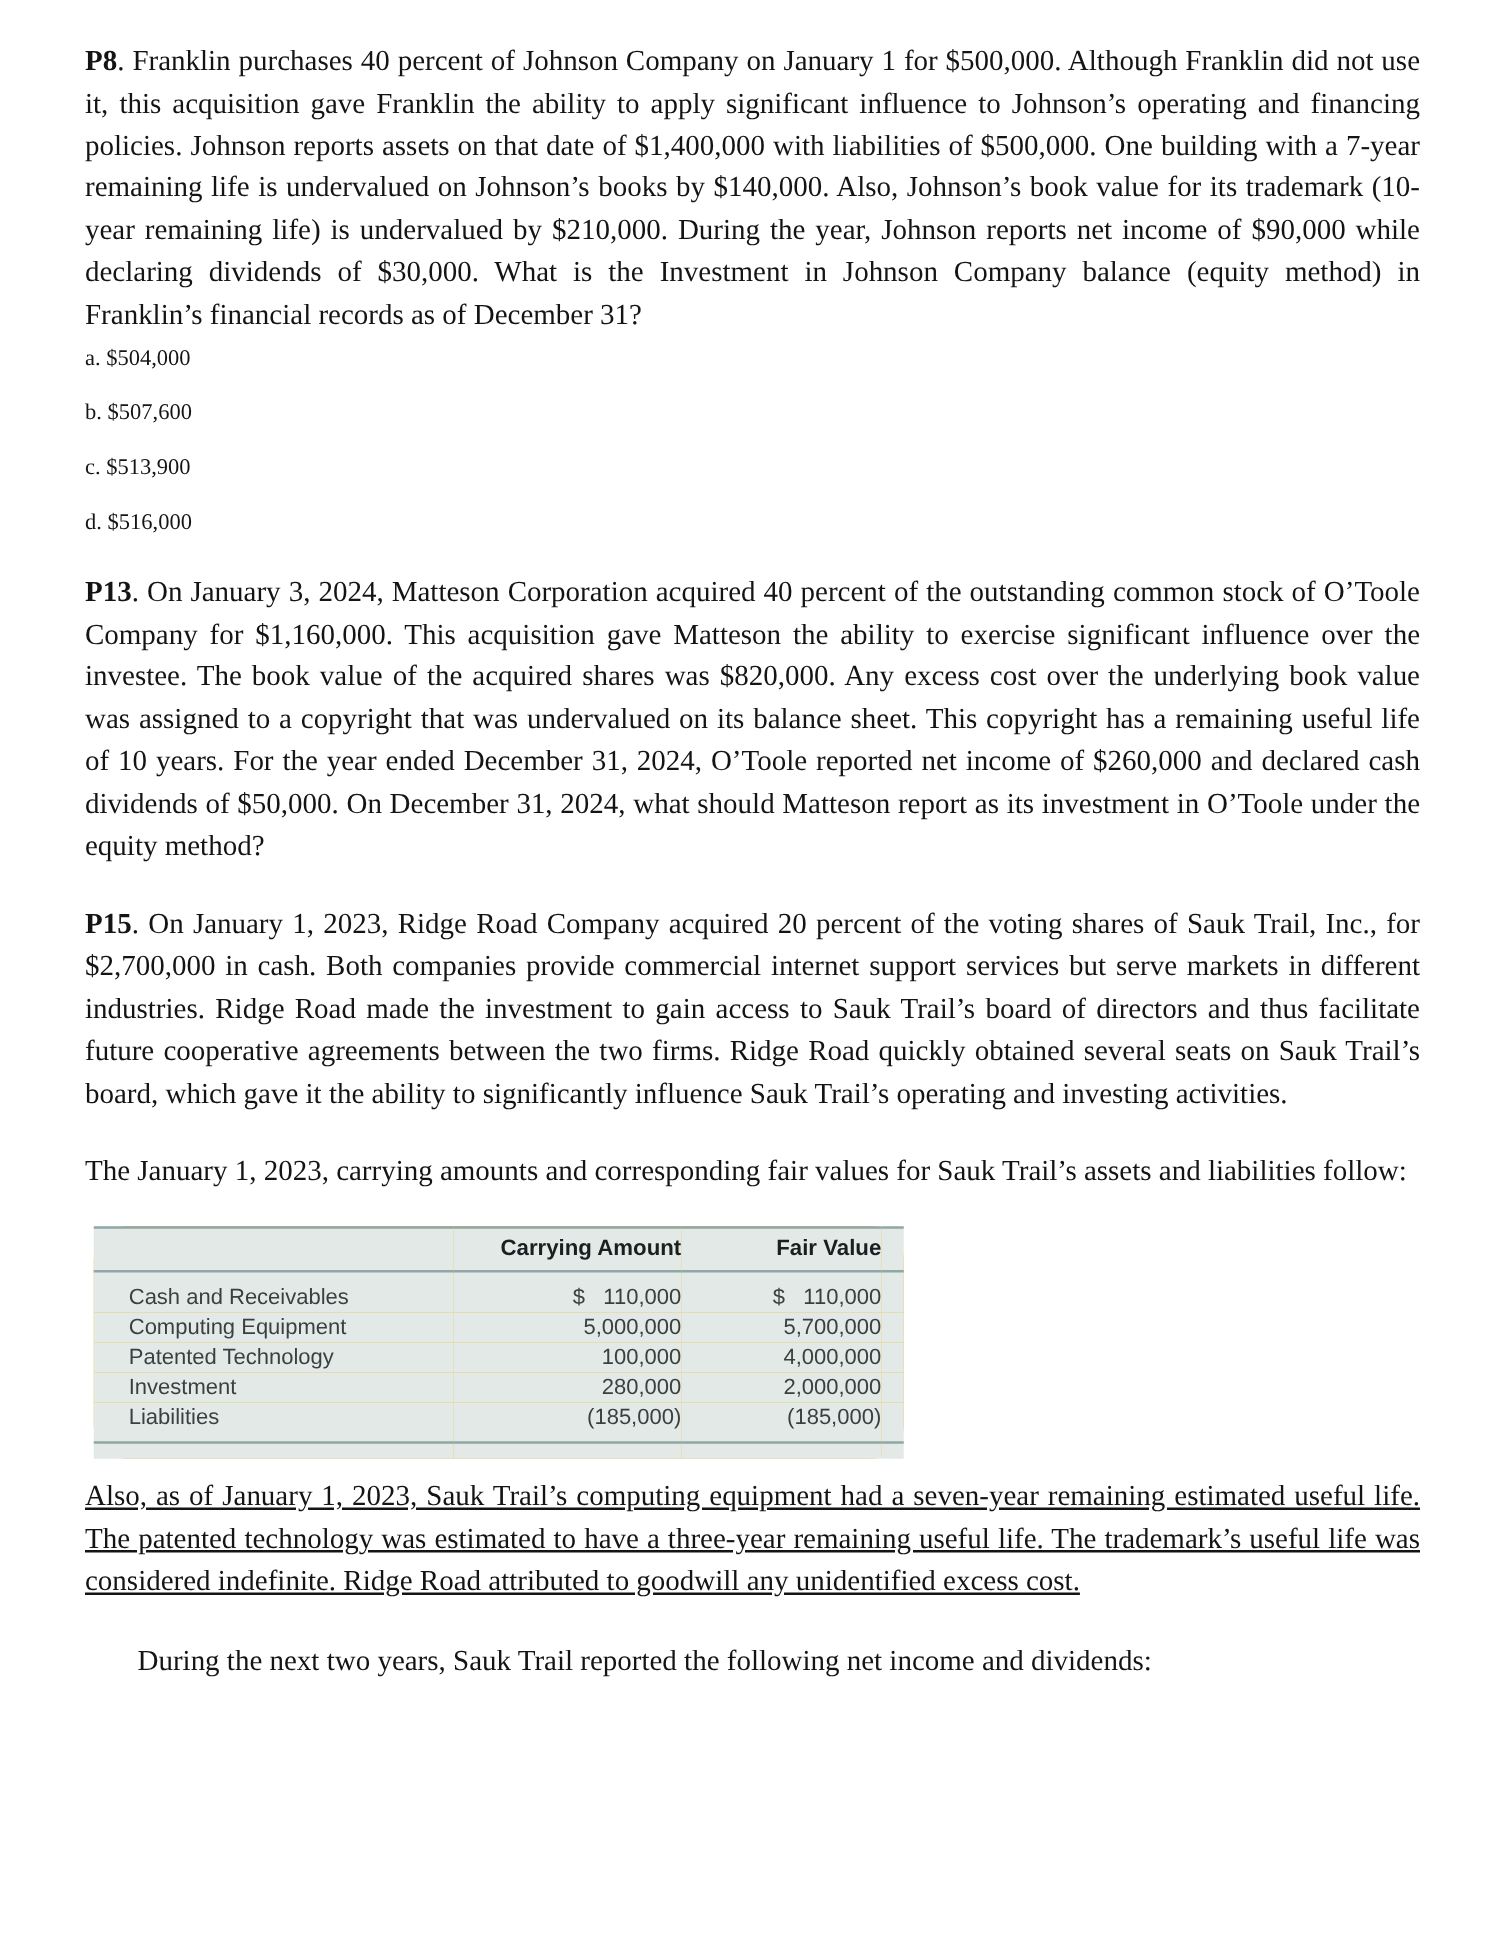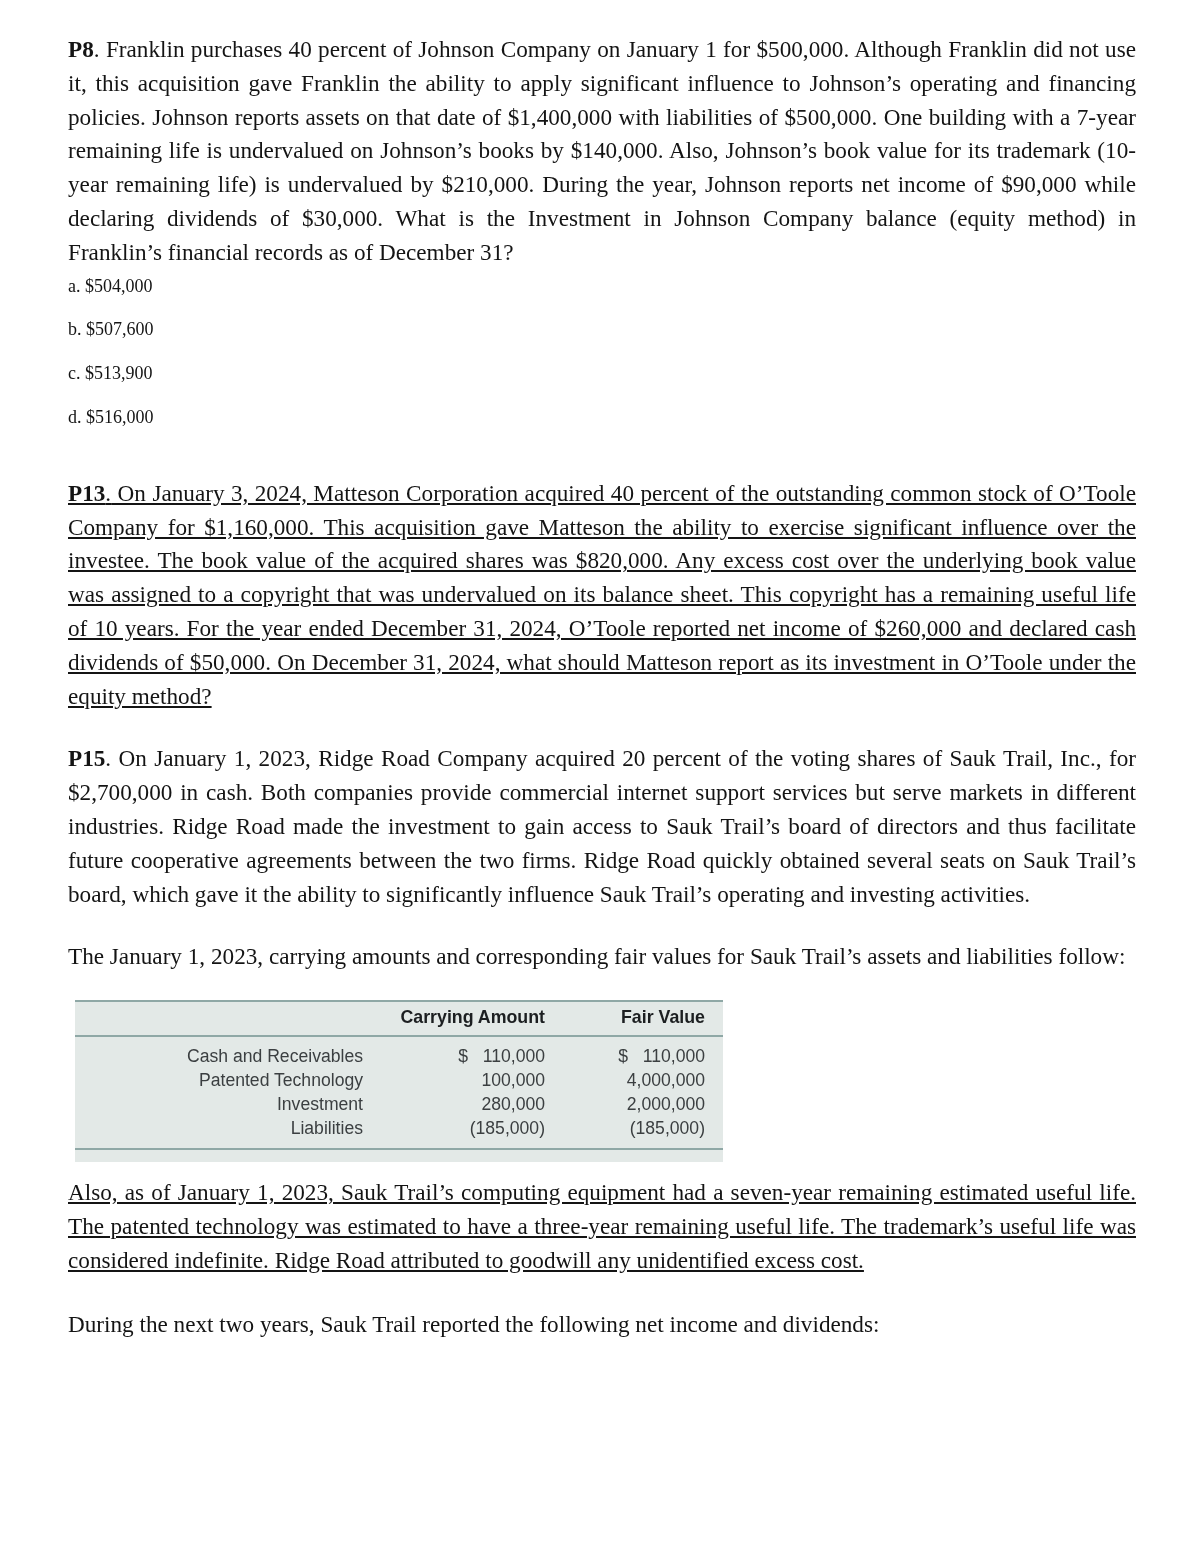--- a/index.html
+++ b/index.html
@@ -56,25 +56,25 @@
     margin-top: 33px;
   }
   .opt {
     font-size: 18px;
     line-height: 33.8px;
     margin: 0;
     padding-top: 10px;
     color: #141414;
   }
   .opt.first { padding-top: 0; }
-  .p13 { margin-top: 42px; text-decoration: underline; }
+  .p13 { margin-top: 23px; }
   .p15 { margin-top: 29px; }
   .p-follow { margin-top: 29px; }
   .p-also { margin-top: 14px; text-decoration: underline; }
-  .p-during { margin-top: 30px; }
+  .p-during { margin-top: 30px; margin-left: 42px; }
   b, .lbl { font-weight: bold; }
 
   
   .fin-table-wrap {
     margin-top: 26px;
     margin-left: 7px;
     width: 648px;
     background: #eab308;
     padding: 0;
     box-sizing: border-box;
@@ -107,21 +107,21 @@
     background: #e3e9e7;
     border: none;
   }
   table.fin tbody tr:first-child td {
     padding-top: 9px;
   }
   table.fin tbody tr:last-child td {
     padding-bottom: 9px;
   }
   table.fin td.label {
-    text-align: right;
+    text-align: left;
     padding-left: 28px;
     white-space: nowrap;
   }
   table.fin td.num {
     text-align: right;
     white-space: pre;
     font-variant-numeric: tabular-nums;
   }
   table.fin .col-pad-right { width: 18px; }
   table.fin tfoot td {
@@ -174,20 +174,26 @@
           </tr>
         </thead>
         <tbody>
           <tr>
             <td class="label">Cash and Receivables</td>
             <td class="num">$   110,000</td>
             <td class="num">$   110,000</td>
             <td></td>
           </tr>
           <tr>
+            <td class="label">Computing Equipment</td>
+            <td class="num">5,000,000</td>
+            <td class="num">5,700,000</td>
+            <td></td>
+          </tr>
+          <tr>
             <td class="label">Patented Technology</td>
             <td class="num">100,000</td>
             <td class="num">4,000,000</td>
             <td></td>
           </tr>
           <tr>
             <td class="label">Investment</td>
             <td class="num">280,000</td>
             <td class="num">2,000,000</td>
             <td></td>

